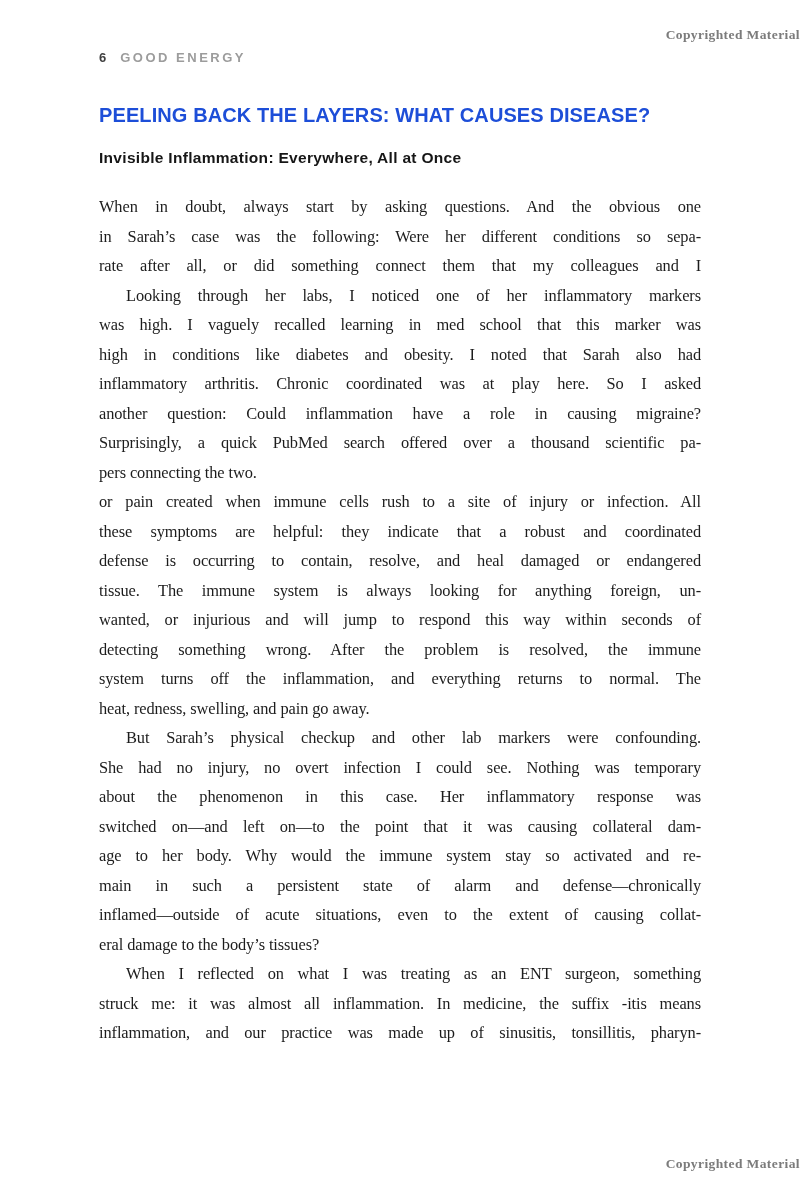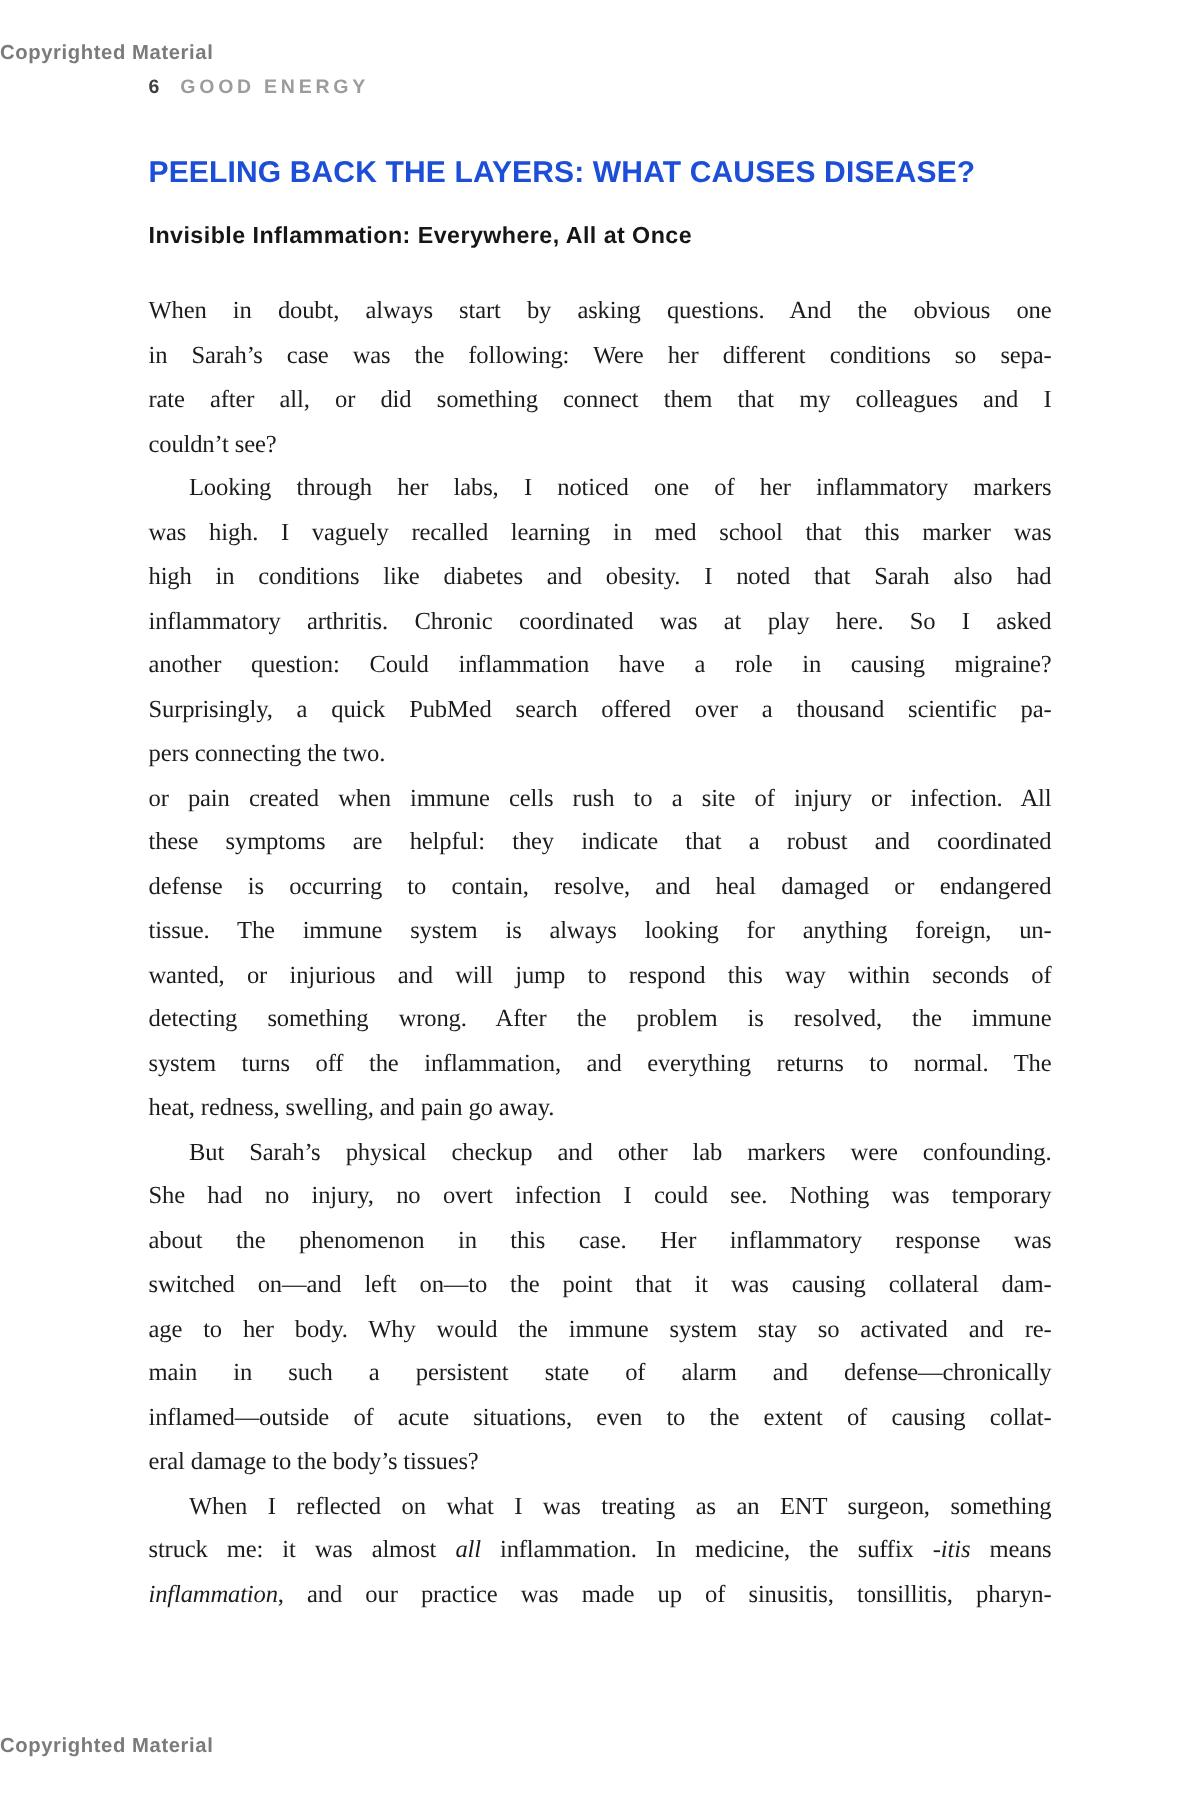--- a/index.html
+++ b/index.html
@@ -7,22 +7,22 @@
     position: relative;
     width: 800px;
     height: 1200px;
     background: #ffffff;
     overflow: hidden;
     font-family: "Liberation Serif", serif;
   }
   .copyright {
     position: absolute;
     left: 0; right: 0;
-    text-align: left;
-    font-family: Liberation Sans, sans-serif;
+    text-align: right;
+    font-family: Liberation Serif, serif;
     font-weight: bold;
     font-size: 13.5px;
     letter-spacing: 0.4px;
     color: #7b7b7b;
   }
   .copyright.top { top: 27px; }
   .copyright.bottom { top: 1156px; }
   .running-header {
     position: absolute;
     top: 50px;
@@ -77,42 +77,41 @@
     letter-spacing: -0.1px;
     color: #1c1c1c;
   }
   .para { margin: 0; }
   .line {
     text-align: justify;
     text-align-last: justify;
   }
   .line.last { text-align-last: left; }
   .line.indent { text-indent: 27px; }
-  .it { font-style: italic; }
+  .it { }
 </style>
 </head>
 <body>
 
 <div class="page">
   <div class="copyright top">Copyrighted Material</div>
 
   <div class="running-header">
     <span class="pagenum">6</span><span class="booktitle">GOOD ENERGY</span>
   </div>
 
   <h1 class="section-heading">PEELING BACK THE LAYERS: WHAT CAUSES DISEASE?</h1>
 
   <h2 class="sub-heading">Invisible Inflammation: Everywhere, All at Once</h2>
 
   <div class="body-text">
       <div class="para">
         <div class="line"><span>When in doubt, always start by asking questions. And the obvious one</span></div>
         <div class="line"><span>in Sarah’s case was the following: Were her different conditions so sepa-</span></div>
         <div class="line"><span>rate after all, or did something connect them that my colleagues and I</span></div>
-        <div class="line last"><span>couldn’t see?</span></div>
       </div>
       <div class="para">
         <div class="line indent"><span>Looking through her labs, I noticed one of her inflammatory markers</span></div>
         <div class="line"><span>was high. I vaguely recalled learning in med school that this marker was</span></div>
         <div class="line"><span>high in conditions like diabetes and obesity. I noted that Sarah also had</span></div>
         <div class="line"><span>inflammatory arthritis. Chronic coordinated was at play here. So I asked</span></div>
         <div class="line"><span>another question: Could inflammation have a role in causing migraine?</span></div>
         <div class="line"><span>Surprisingly, a quick PubMed search offered over a thousand scientific pa-</span></div>
         <div class="line last"><span>pers connecting the two.</span></div>
       </div>

